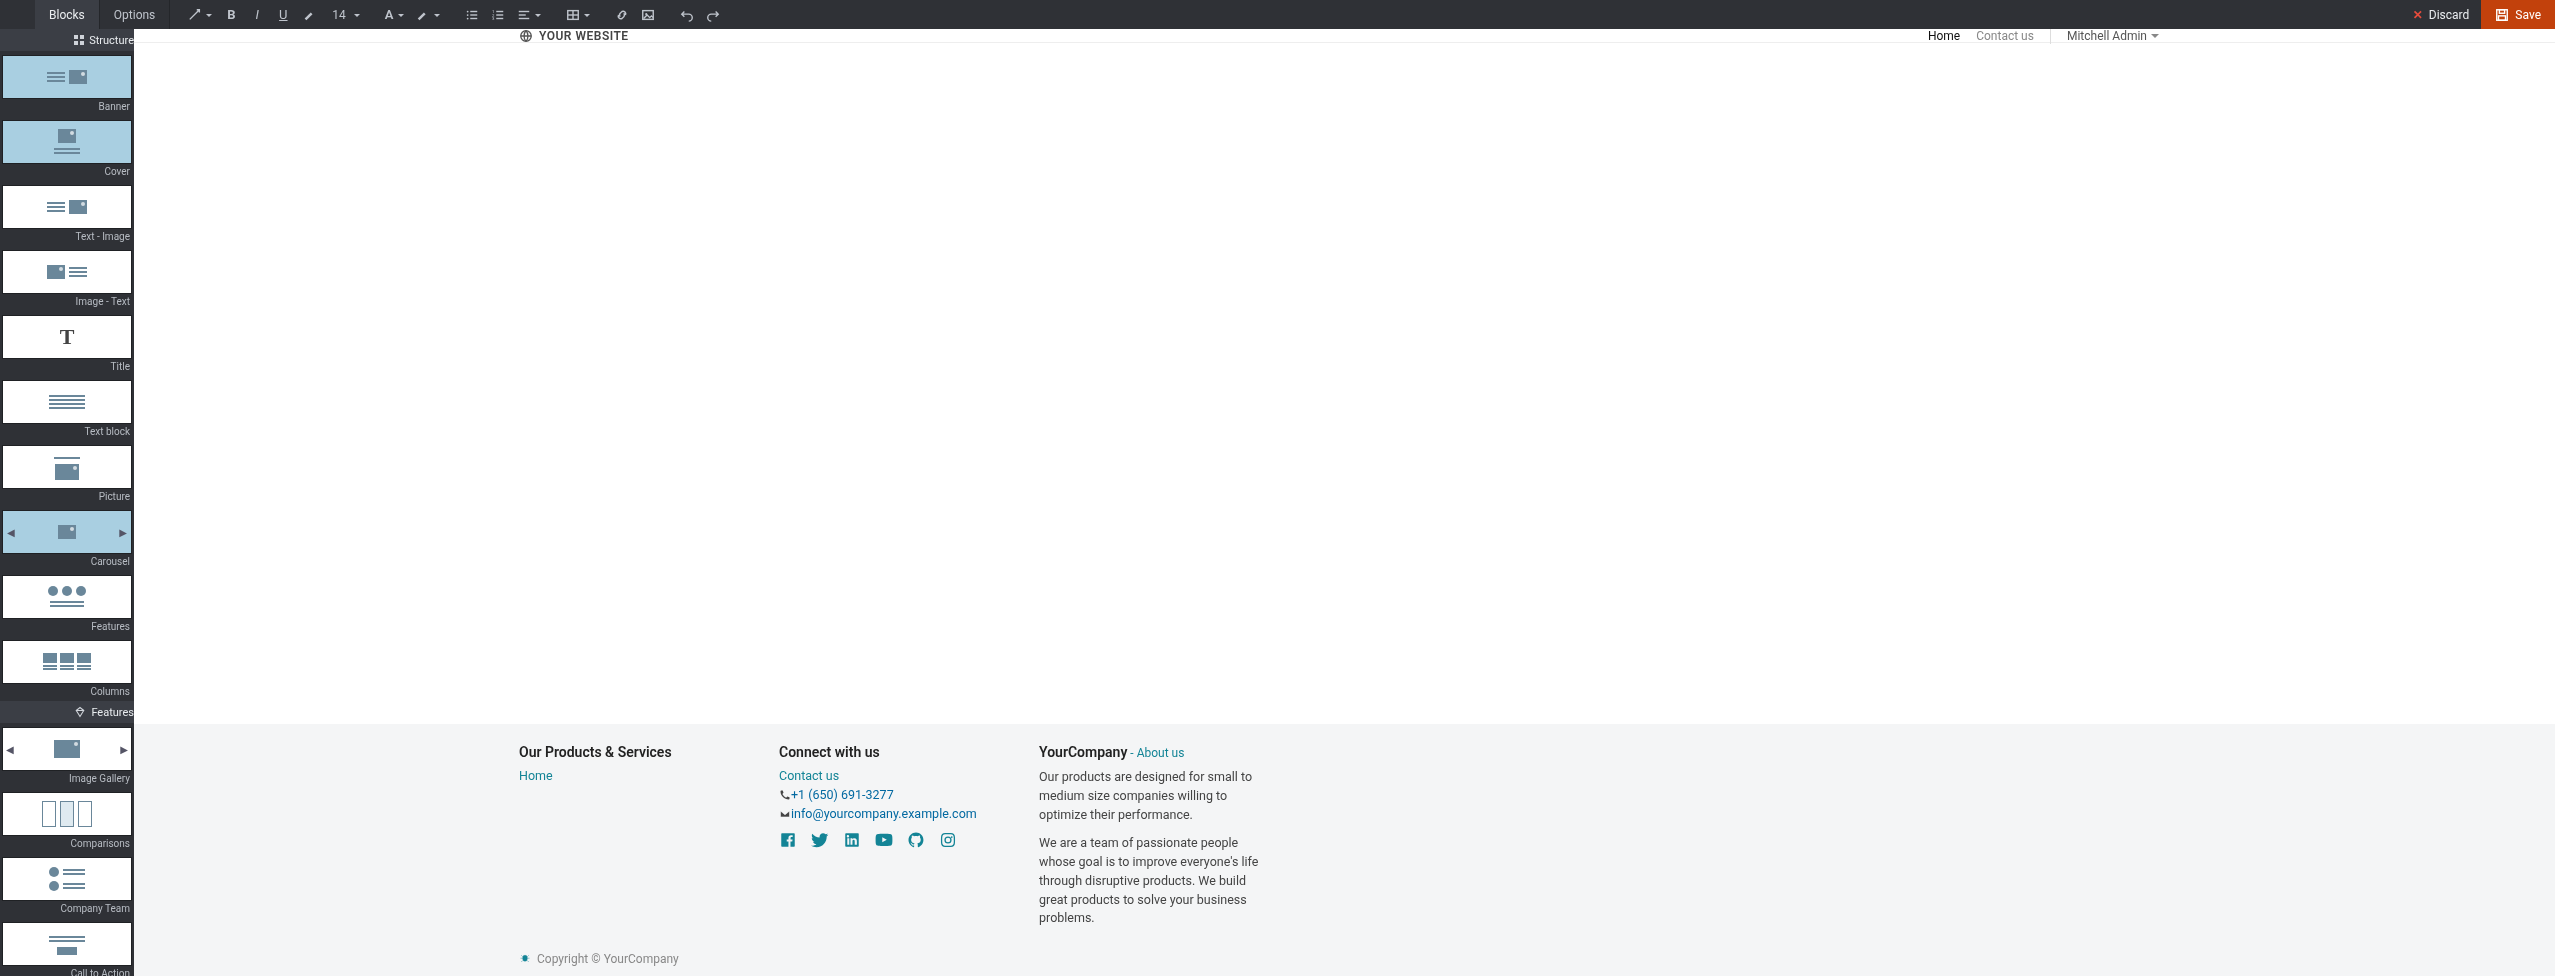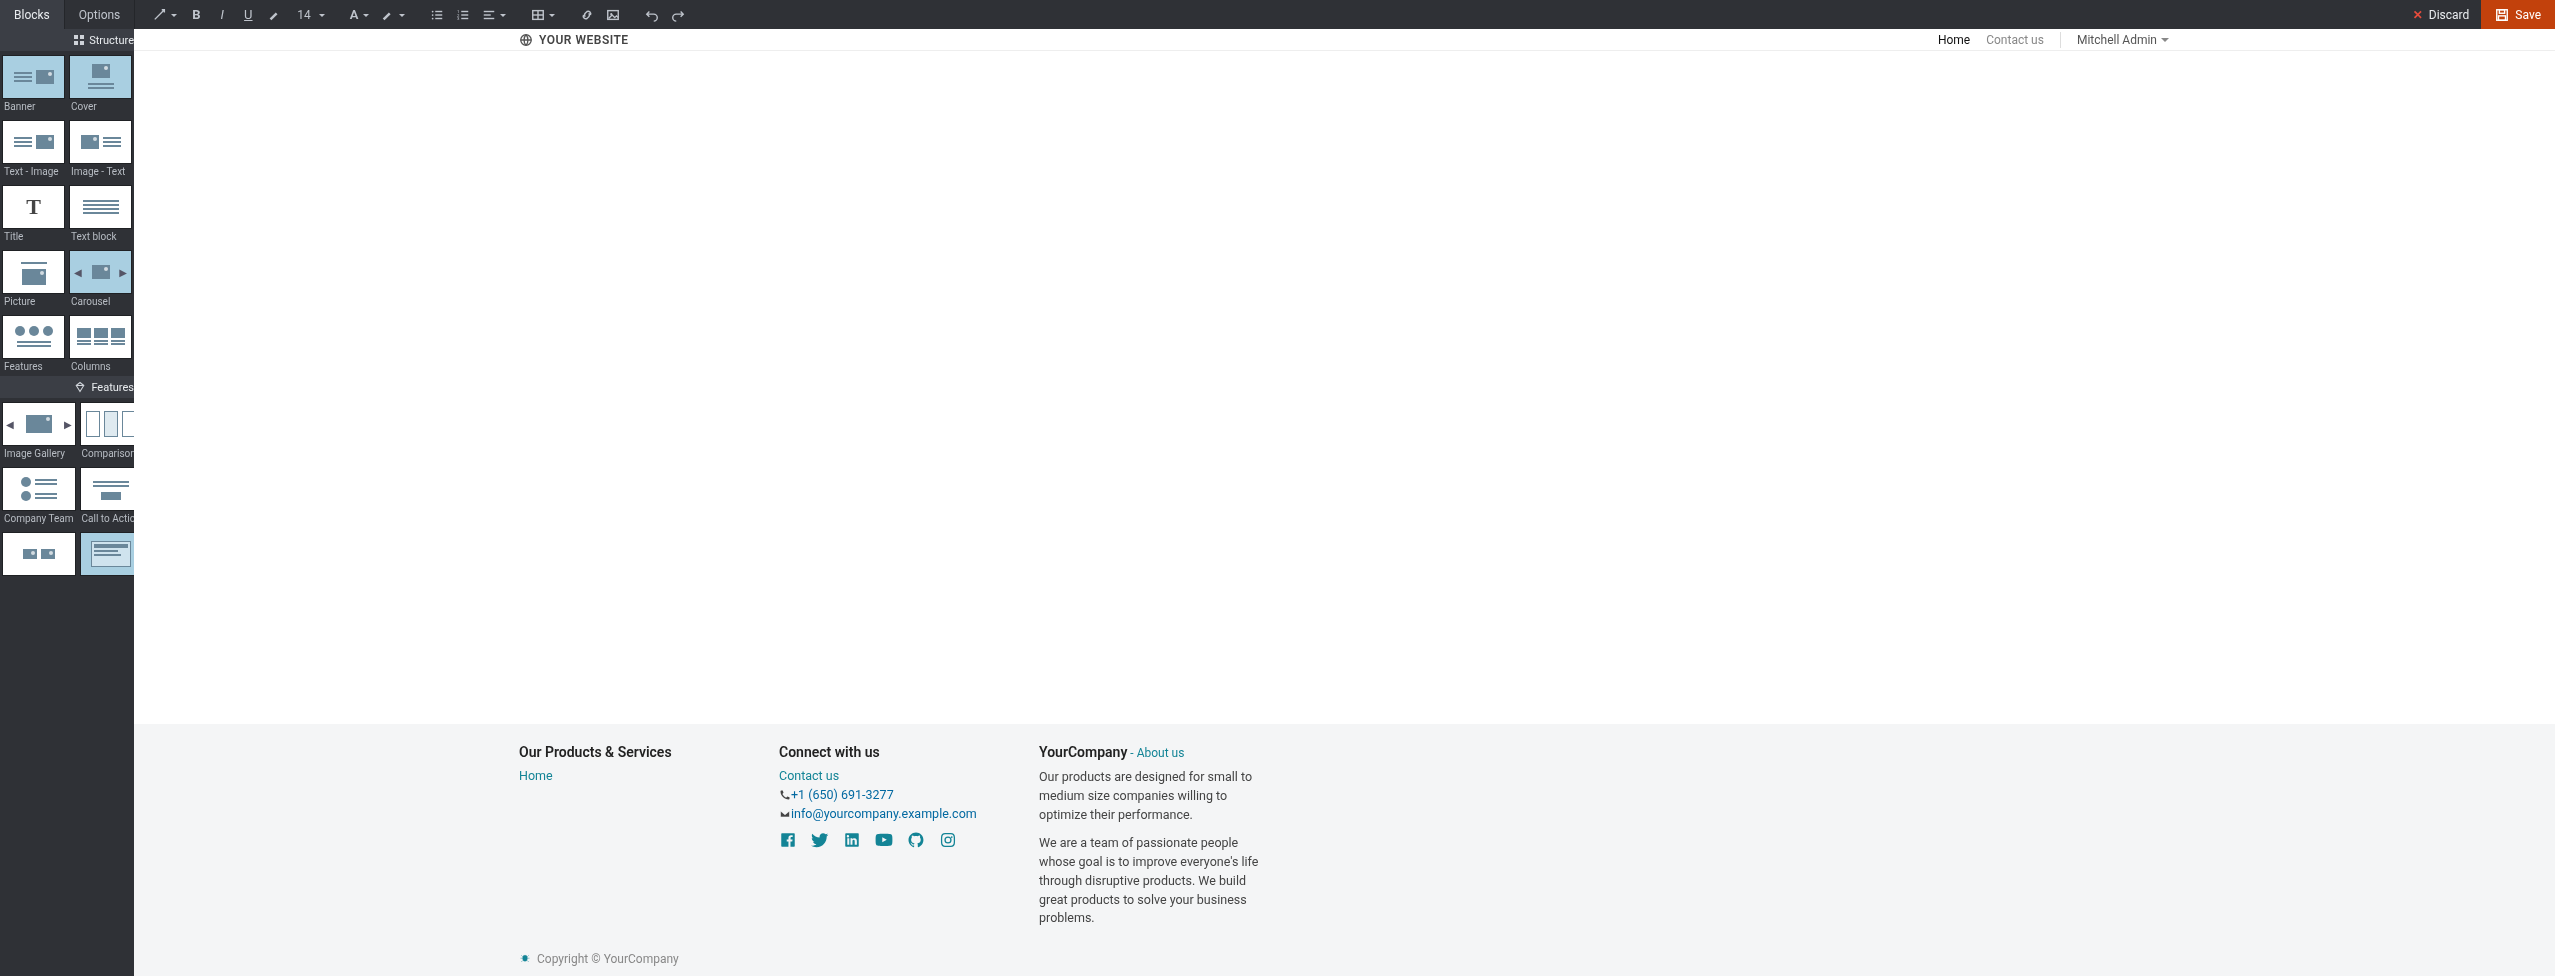--- a/index.html
+++ b/index.html
@@ -17,21 +17,21 @@
     flex: 0 0 auto;
   }
   .tabbtn {
     padding: 0 14px;
     display: flex;
     align-items: center;
     color: #bfc4cc;
     cursor: pointer;
     border-right: 1px solid #24262a;
   }
-  .tabbtn.active { background: #3b3e45; color: #e9ecef; }
+  .tabbtn.active { background: #3b3e45; color: #e9ecef; margin-left: 35px; }
   .tool-sep { width: 1px; background: #24262a; margin: 4px 6px; }
   .tool-group { display: flex; align-items: center; }
   .tbtn {
     min-width: 26px;
     height: 29px;
     padding: 0 6px;
     display: flex;
     align-items: center;
     justify-content: center;
     color: #bfc4cc;
@@ -71,22 +71,23 @@
     background: #3b3e45;
     display: flex;
     align-items: center;
     justify-content: flex-end;
     font-size: 11px;
     color: #e9ecef;
     gap: 5px;
   }
   .sb-grid {
     display: grid;
-    grid-template-columns: 1fr 1fr;
+    grid-template-columns: 1fr;
     gap: 0;
+    text-align: right;
   }
   .sb-cell {
     padding: 4px 2px 0 2px;
     cursor: grab;
   }
   .sb-thumb {
     height: 44px;
     background: #fff;
     border: 1px solid #1f2124;
     display: flex;
@@ -124,24 +125,24 @@
   
   .preview {
     flex: 1;
     background: #fff;
     display: flex;
     flex-direction: column;
     min-width: 0;
     overflow: auto;
   }
   .site-header {
-    height: 22px;
+    height: 14px;
     display: flex;
     align-items: center;
-    padding: 0 6px 0 385px;
+    padding: 0 16px 0 385px;
     border-bottom: 1px solid #eee;
     font-size: 12px;
     color: #444;
   }
   .logo { display:flex; align-items:center; gap:6px; font-weight:600; letter-spacing:.5px; }
   .logo svg { width:14px; height:14px; stroke:#555; fill:none; stroke-width:1.5; }
   .site-nav { margin-left:auto; display:flex; align-items:center; padding-right:380px; gap:16px; }
   .site-nav a { color:#888; text-decoration:none; cursor:pointer; }
   .site-nav a.active { color:#111; }
   .nav-sep { width:1px; height:16px; background:#ddd; }

